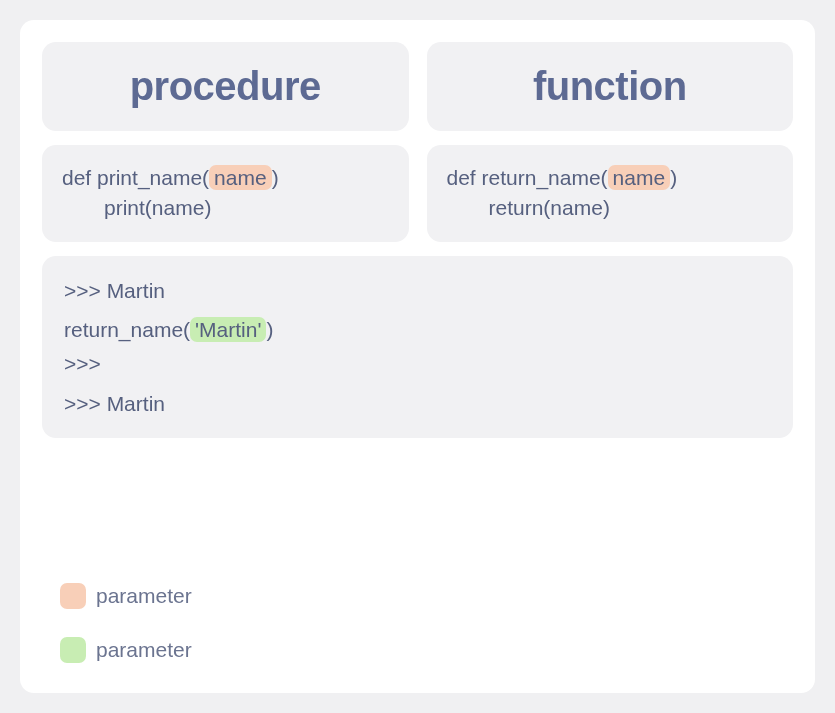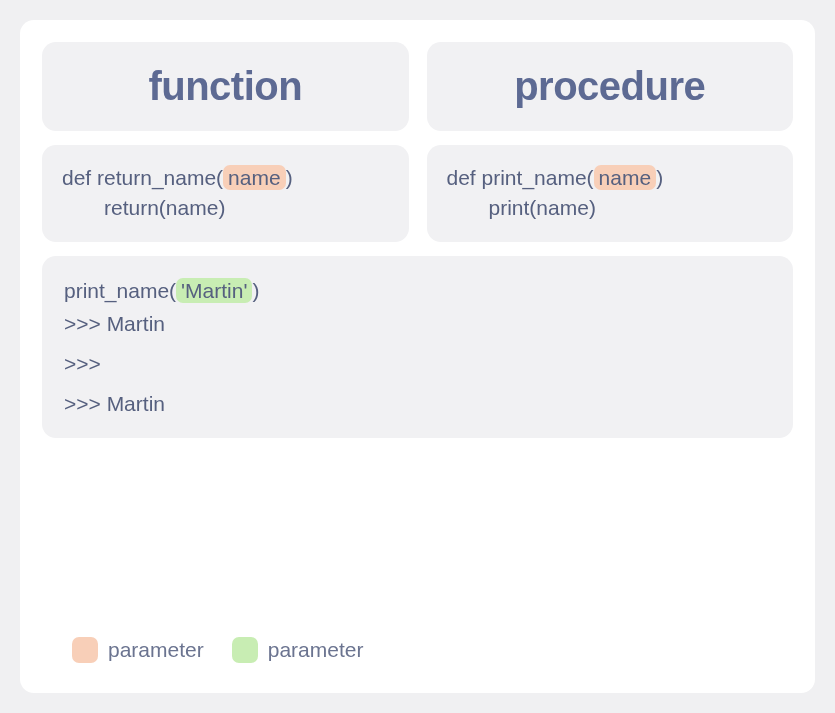--- a/index.html
+++ b/index.html
@@ -70,26 +70,27 @@
     font-size: 21px;
     line-height: 1.6;
     color: #56607f;
     font-weight: 500;
   }
   .examples-box .line { display: block; }
   .examples-box .out { margin-bottom: 6px; }
   .legend {
     position: absolute;
     bottom: 30px;
-    left: 52px;
+    left: 40px;
     display: flex;
     gap: 28px;
     align-items: center;
     font-size: 21px;
     color: #6b7490;
+    flex-direction: column;
   }
   .legend-item {
     display: flex;
     align-items: center;
     gap: 10px;
   }
   .swatch {
     width: 26px;
     height: 26px;
     border-radius: 7px;
@@ -99,43 +100,43 @@
   .sw-arg { background: #c8edb3; }
 </style>
 </head>
 <body>
 
 <div class="card">
 
   <div class="columns">
     <div class="col">
       <div class="header-box">
+        <h1>procedure</h1>
+      </div>
+      <div class="code-box">
+        <span>def print_name(</span><span class="hl-param">name</span><span>)</span>
+        <span class="indent">print(name)</span>
+      </div>
+    </div>
+
+    <div class="col">
+      <div class="header-box">
         <h1>function</h1>
       </div>
       <div class="code-box">
         <span>def return_name(</span><span class="hl-param">name</span><span>)</span>
         <span class="indent">return(name)</span>
       </div>
     </div>
-
-    <div class="col">
-      <div class="header-box">
-        <h1>procedure</h1>
-      </div>
-      <div class="code-box">
-        <span>def print_name(</span><span class="hl-param">name</span><span>)</span>
-        <span class="indent">print(name)</span>
-      </div>
-    </div>
   </div>
 
   <div class="examples-box">
-    <span class="line"><span>print_name(</span><span class="hl-arg">'Martin'</span><span>)</span></span>
     <span class="line out">&gt;&gt;&gt; Martin</span>
 
+    <span class="line"><span>return_name(</span><span class="hl-arg">'Martin'</span><span>)</span></span>
     <span class="line out">&gt;&gt;&gt;</span>
 
     <span class="line">&gt;&gt;&gt; Martin</span>
   </div>
 
   <div class="legend">
     <div class="legend-item">
       <span class="swatch sw-param"></span>
       <span>parameter</span>
     </div>

